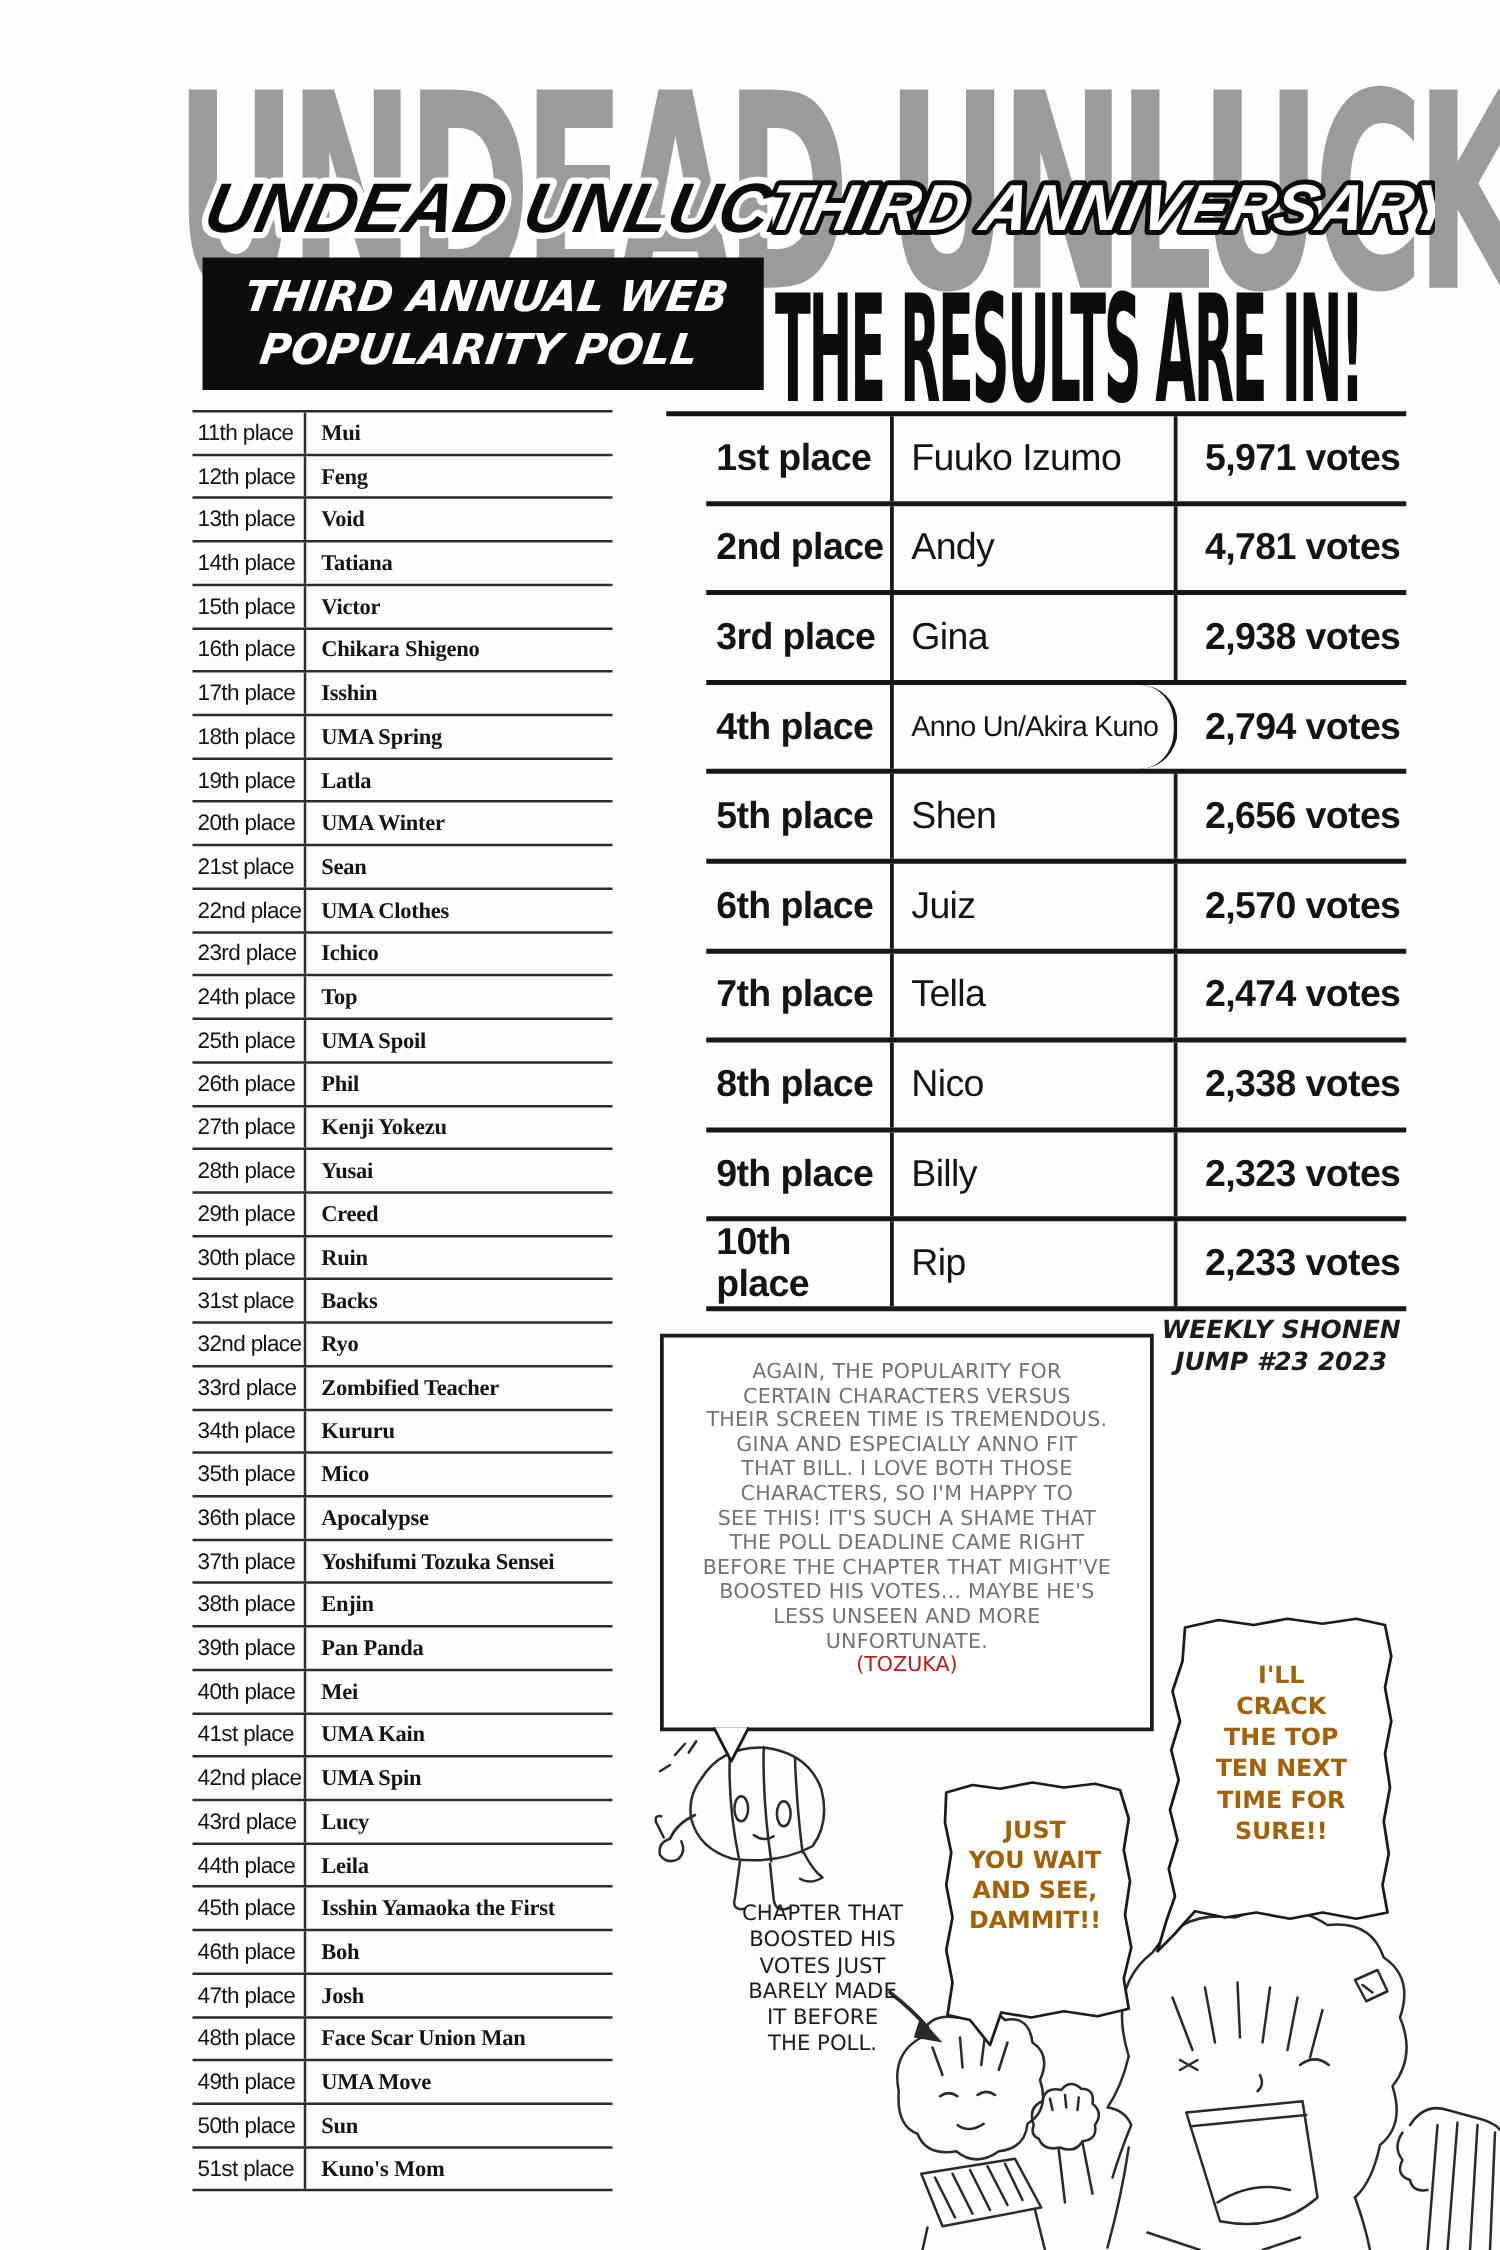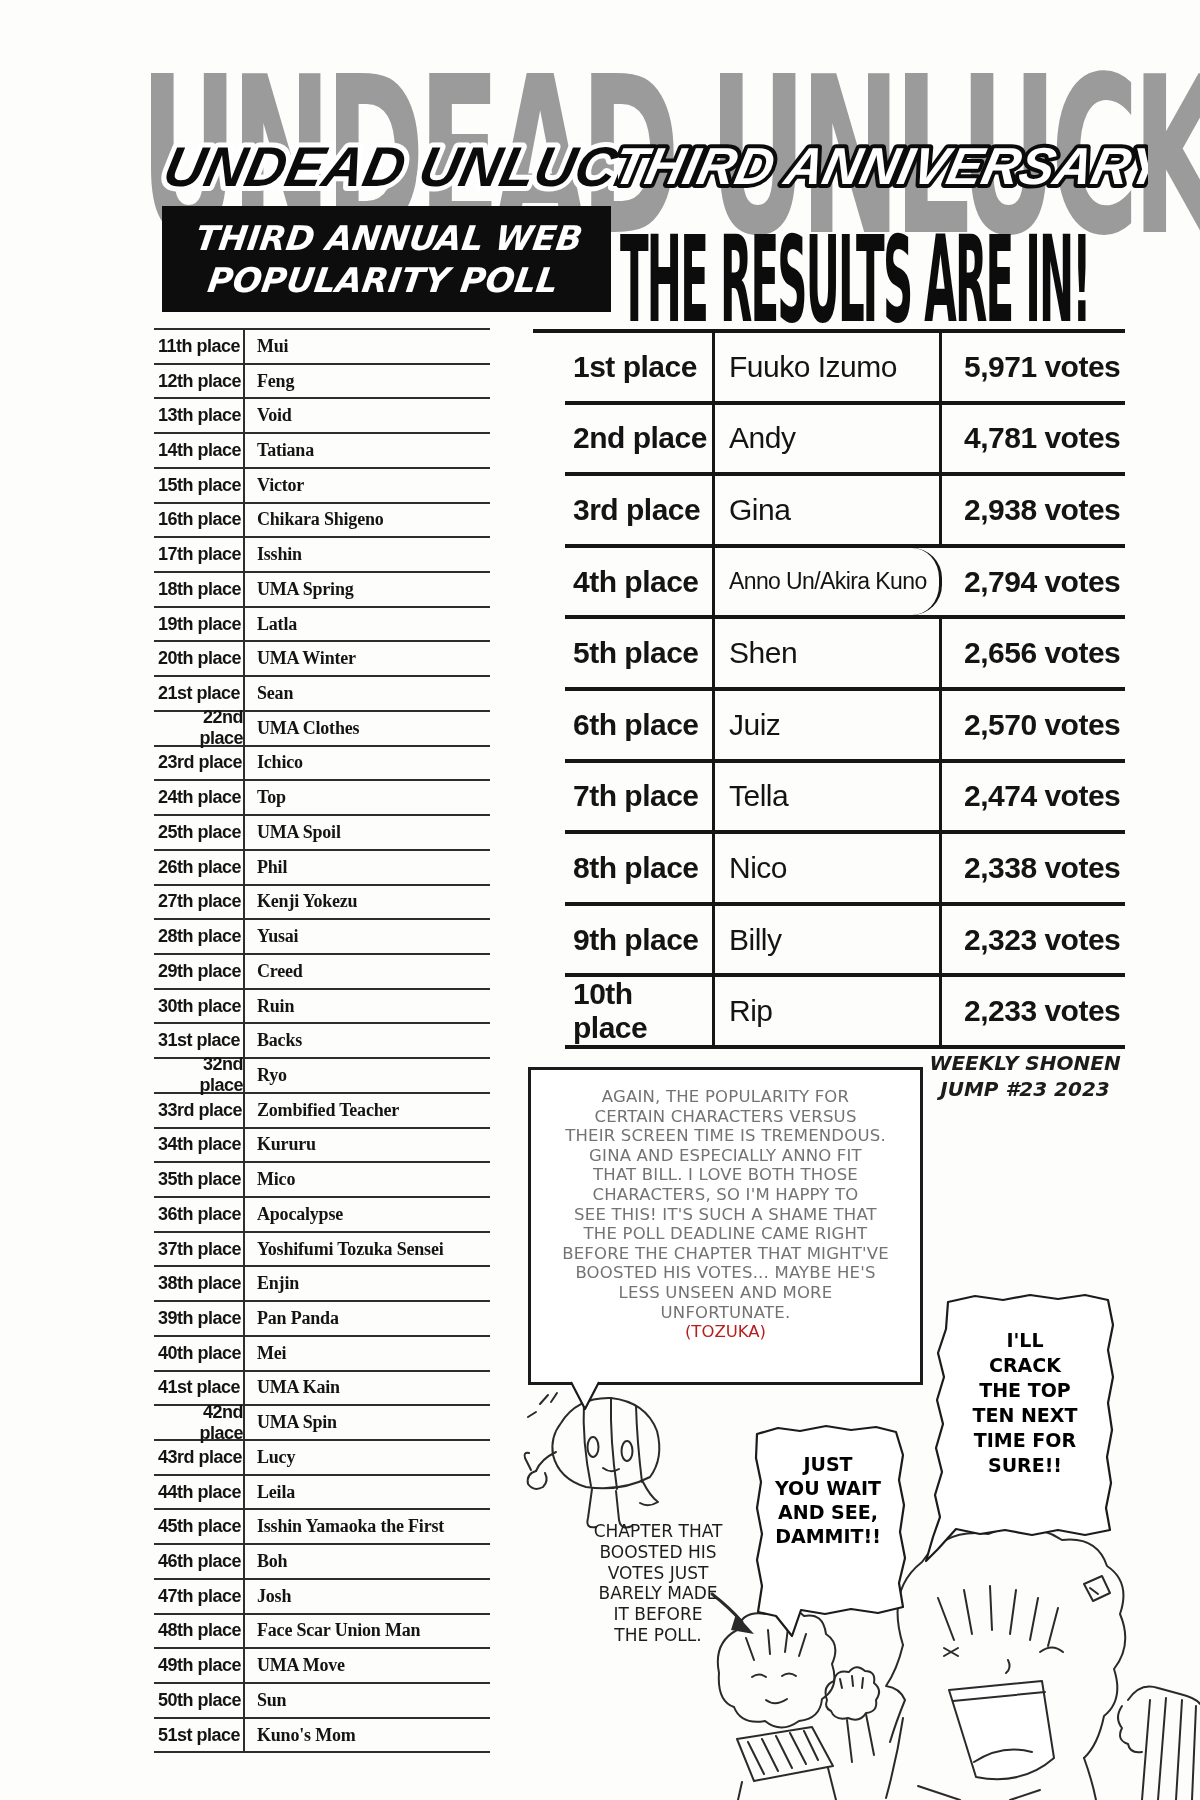--- a/index.html
+++ b/index.html
@@ -36,21 +36,21 @@
   
   .ru-table {
     position:absolute; left:154px; top:328px; width:336px;
     border-top:2px solid #2d2d2d;
   }
   .ru-row { display:flex; height:34.73px; border-bottom:2px solid #2d2d2d; }
   .ru-place {
     flex:0 0 91px; border-right:2px solid #2d2d2d;
     display:flex; align-items:center; padding-left:4px;
     font-family:"Liberation Sans", sans-serif;
-    font-weight:bold; font-size:18px; letter-spacing:-0.5px;text-align:right;
+    font-weight:normal; font-size:18px; letter-spacing:-0.5px;text-align:right;
   }
   .ru-name {
     flex:1; display:flex; align-items:center; padding-left:12px;
     font-family:Liberation Serif, serif;
     font-weight:bold; font-size:18px; letter-spacing:-0.2px;
   }
   
   .tt-table {
     position:absolute; left:533px; top:329px; width:592px;
     border-top:4px solid #161616;
@@ -93,21 +93,21 @@
   .comment-sig { font-size:16.5px; line-height:19.6px; text-align:right; color:#b91c1c; }
   
   .art-svg, .overlay-svg { position:absolute; left:450px; }
   .art-svg { top:1380px; z-index:5; }
   .overlay-svg { top:1280px; z-index:6; }
   .caption {
     position:absolute; left:576px; top:1521px; width:164px; z-index:7;
     font-size:17px; line-height:20.8px; text-align:center;
     white-space:pre-line; color:#1d1d1d;
   }
-  .bubble-text { position:absolute; z-index:8; font-weight:bold; text-align:center; white-space:pre-line; color:#000000; }
+  .bubble-text { position:absolute; z-index:8; font-weight:bold; text-align:center; white-space:pre-line; color:#a16207; }
   .bubble-wait  { left:752px; top:1452px; width:152px; font-size:19px; line-height:24px; }
   .bubble-crack { left:944px; top:1328px; width:162px; font-size:19px; line-height:25px; }
 </style>
 </head>
 <body>
 
 <div class="page">
 
   <div class="bg-title">UNDEAD UNLUCK</div>
 

